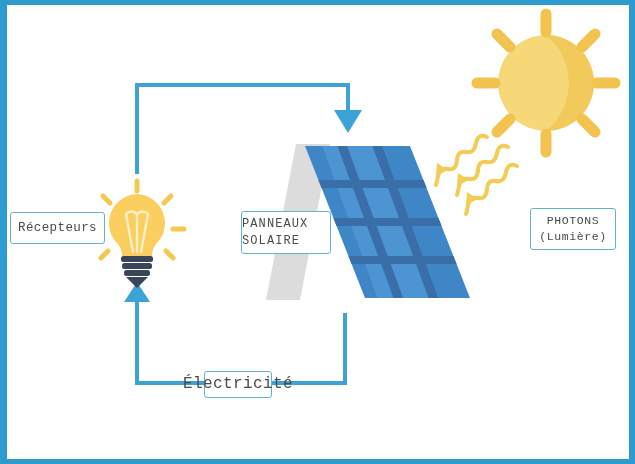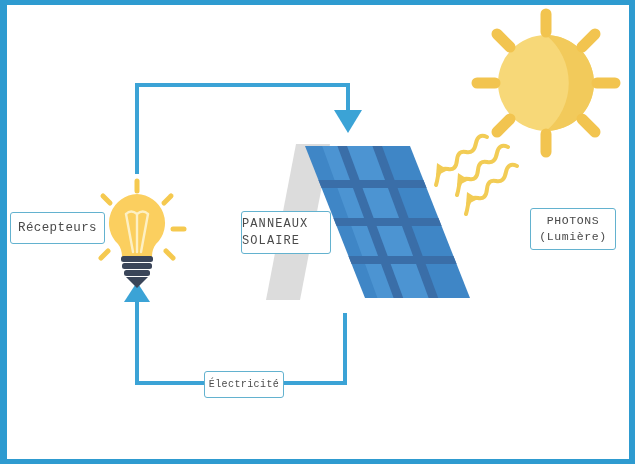--- a/index.html
+++ b/index.html
@@ -72,22 +72,22 @@
     left: 498px; top: 208px;
     width: 86px; height: 42px;
     font-size: 11.5px;
     z-index: 6;
     letter-spacing: 0.6px;
     margin-left: 32px;
   }
   #box-photons .lines { white-space: pre-line; }
   #box-electricity {
     left: 204px; top: 371px;
-    width: 80px; height: 27px;
-    font-size: 10px;
+    width: 68px; height: 27px;
+    font-size: 16px;
     z-index: 6;
   }
   .svg-layer { position: absolute; left: 0; top: 0; }
 </style>
 </head>
 <body>
 
 <div id="stage">
 
   <svg id="canvas" class="svg-layer" width="635" height="464" viewBox="0 0 635 464">

